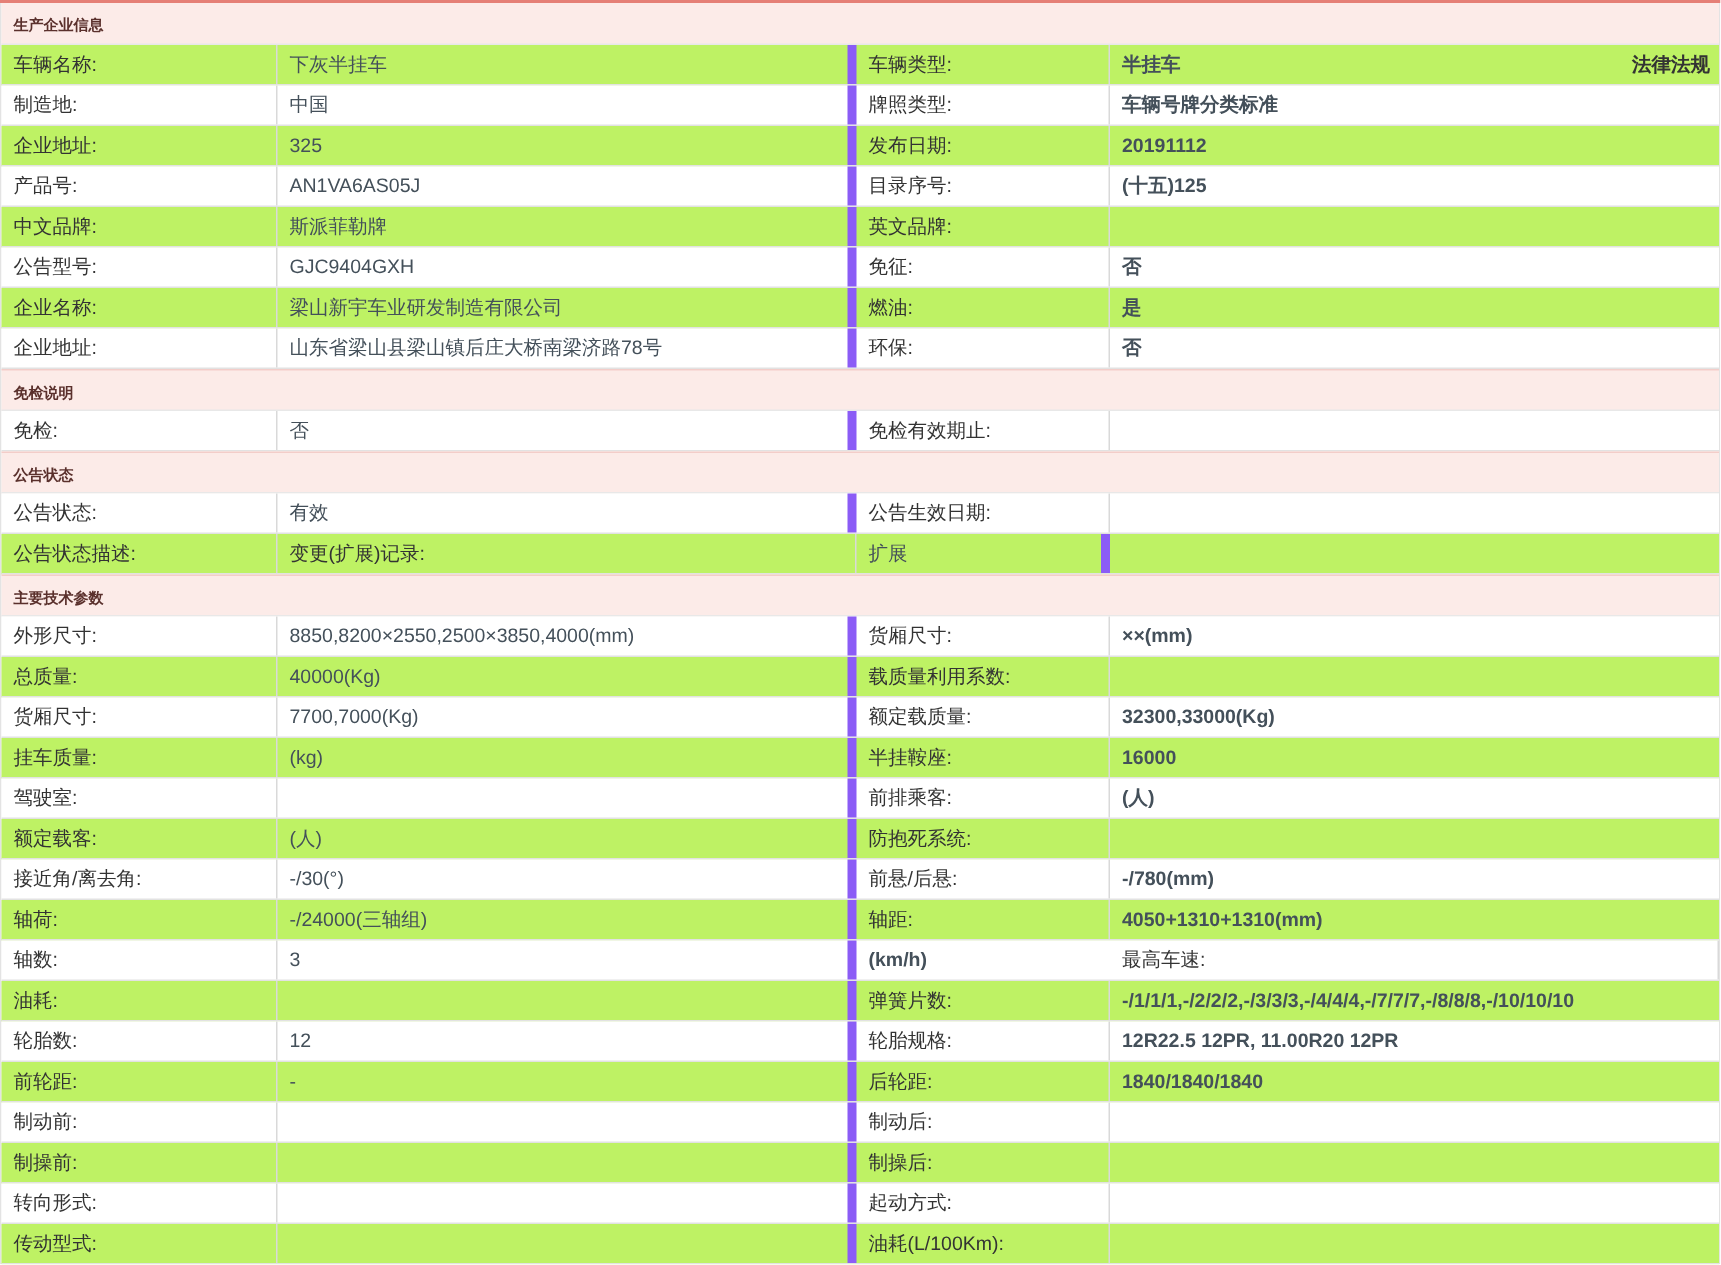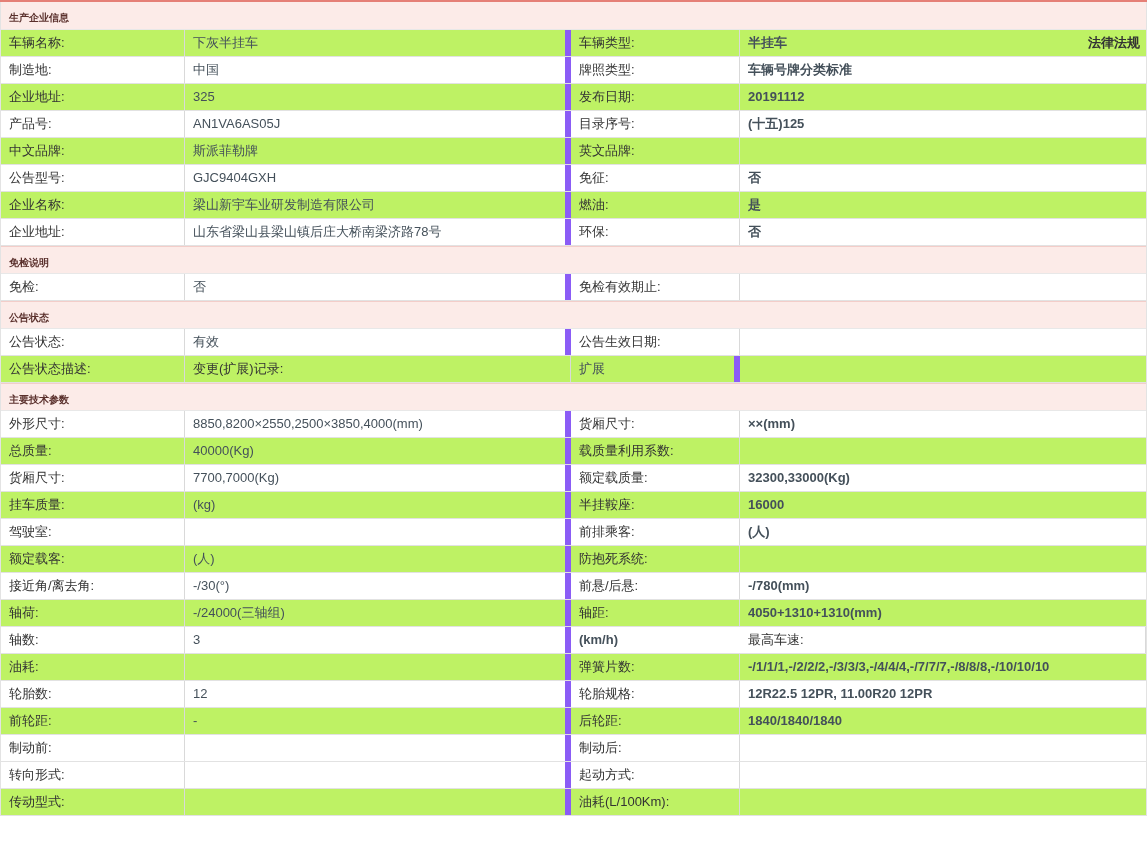--- a/index.html
+++ b/index.html
@@ -215,20 +215,26 @@
         <div class="cell val1"><span>-</span></div>
         <div class="cell lbl"><span>后轮距:</span></div>
         <div class="cell val2"><span>1840/1840/1840</span></div>
       </div>
       <div class="row">
         <div class="cell lbl"><span>制动前:</span></div>
         <div class="cell val1"><span></span></div>
         <div class="cell lbl"><span>制动后:</span></div>
         <div class="cell val2"><span></span></div>
       </div>
+      <div class="row alt">
+        <div class="cell lbl"><span>制操前:</span></div>
+        <div class="cell val1"><span></span></div>
+        <div class="cell lbl"><span>制操后:</span></div>
+        <div class="cell val2"><span></span></div>
+      </div>
       <div class="row">
         <div class="cell lbl"><span>转向形式:</span></div>
         <div class="cell val1"><span></span></div>
         <div class="cell lbl"><span>起动方式:</span></div>
         <div class="cell val2"><span></span></div>
       </div>
       <div class="row alt">
         <div class="cell lbl"><span>传动型式:</span></div>
         <div class="cell val1"><span></span></div>
         <div class="cell lbl"><span>油耗(L/100Km):</span></div>

